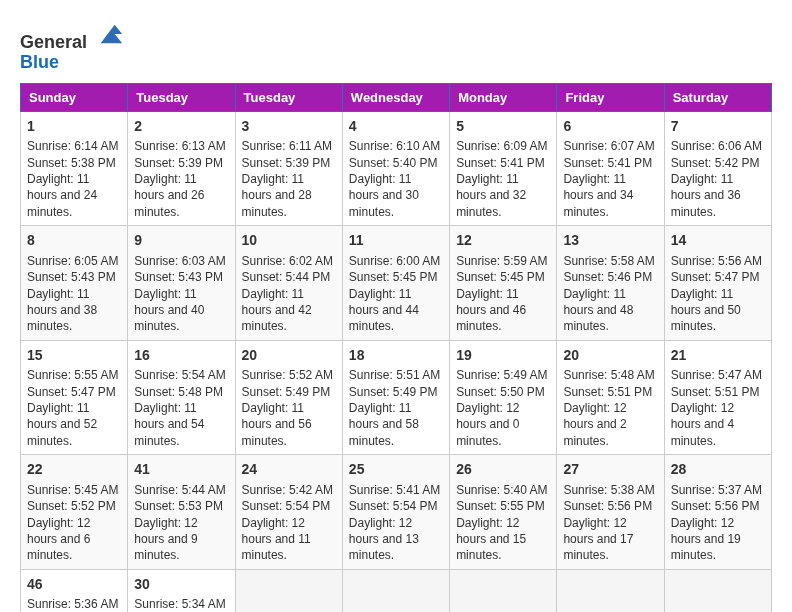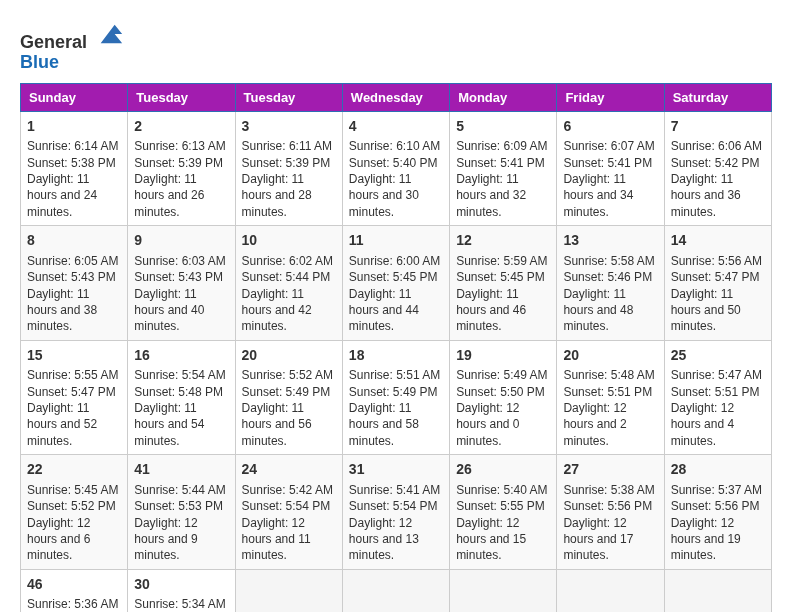--- a/index.html
+++ b/index.html
@@ -203,39 +203,39 @@
       </td>
         <td>
         <span class="day-number">19</span>
         <span class="day-info">Sunrise: 5:49 AM<br>Sunset: 5:50 PM<br>Daylight: 12 hours and 0 minutes.</span>
       </td>
         <td>
         <span class="day-number">20</span>
         <span class="day-info">Sunrise: 5:48 AM<br>Sunset: 5:51 PM<br>Daylight: 12 hours and 2 minutes.</span>
       </td>
         <td>
-        <span class="day-number">25</span>
+        <span class="day-number">21</span>
         <span class="day-info">Sunrise: 5:47 AM<br>Sunset: 5:51 PM<br>Daylight: 12 hours and 4 minutes.</span>
       </td>
       </tr>
       <tr>
         <td>
         <span class="day-number">22</span>
         <span class="day-info">Sunrise: 5:45 AM<br>Sunset: 5:52 PM<br>Daylight: 12 hours and 6 minutes.</span>
       </td>
         <td>
         <span class="day-number">41</span>
         <span class="day-info">Sunrise: 5:44 AM<br>Sunset: 5:53 PM<br>Daylight: 12 hours and 9 minutes.</span>
       </td>
         <td>
         <span class="day-number">24</span>
         <span class="day-info">Sunrise: 5:42 AM<br>Sunset: 5:54 PM<br>Daylight: 12 hours and 11 minutes.</span>
       </td>
         <td>
-        <span class="day-number">31</span>
+        <span class="day-number">25</span>
         <span class="day-info">Sunrise: 5:41 AM<br>Sunset: 5:54 PM<br>Daylight: 12 hours and 13 minutes.</span>
       </td>
         <td>
         <span class="day-number">26</span>
         <span class="day-info">Sunrise: 5:40 AM<br>Sunset: 5:55 PM<br>Daylight: 12 hours and 15 minutes.</span>
       </td>
         <td>
         <span class="day-number">27</span>
         <span class="day-info">Sunrise: 5:38 AM<br>Sunset: 5:56 PM<br>Daylight: 12 hours and 17 minutes.</span>
       </td>

